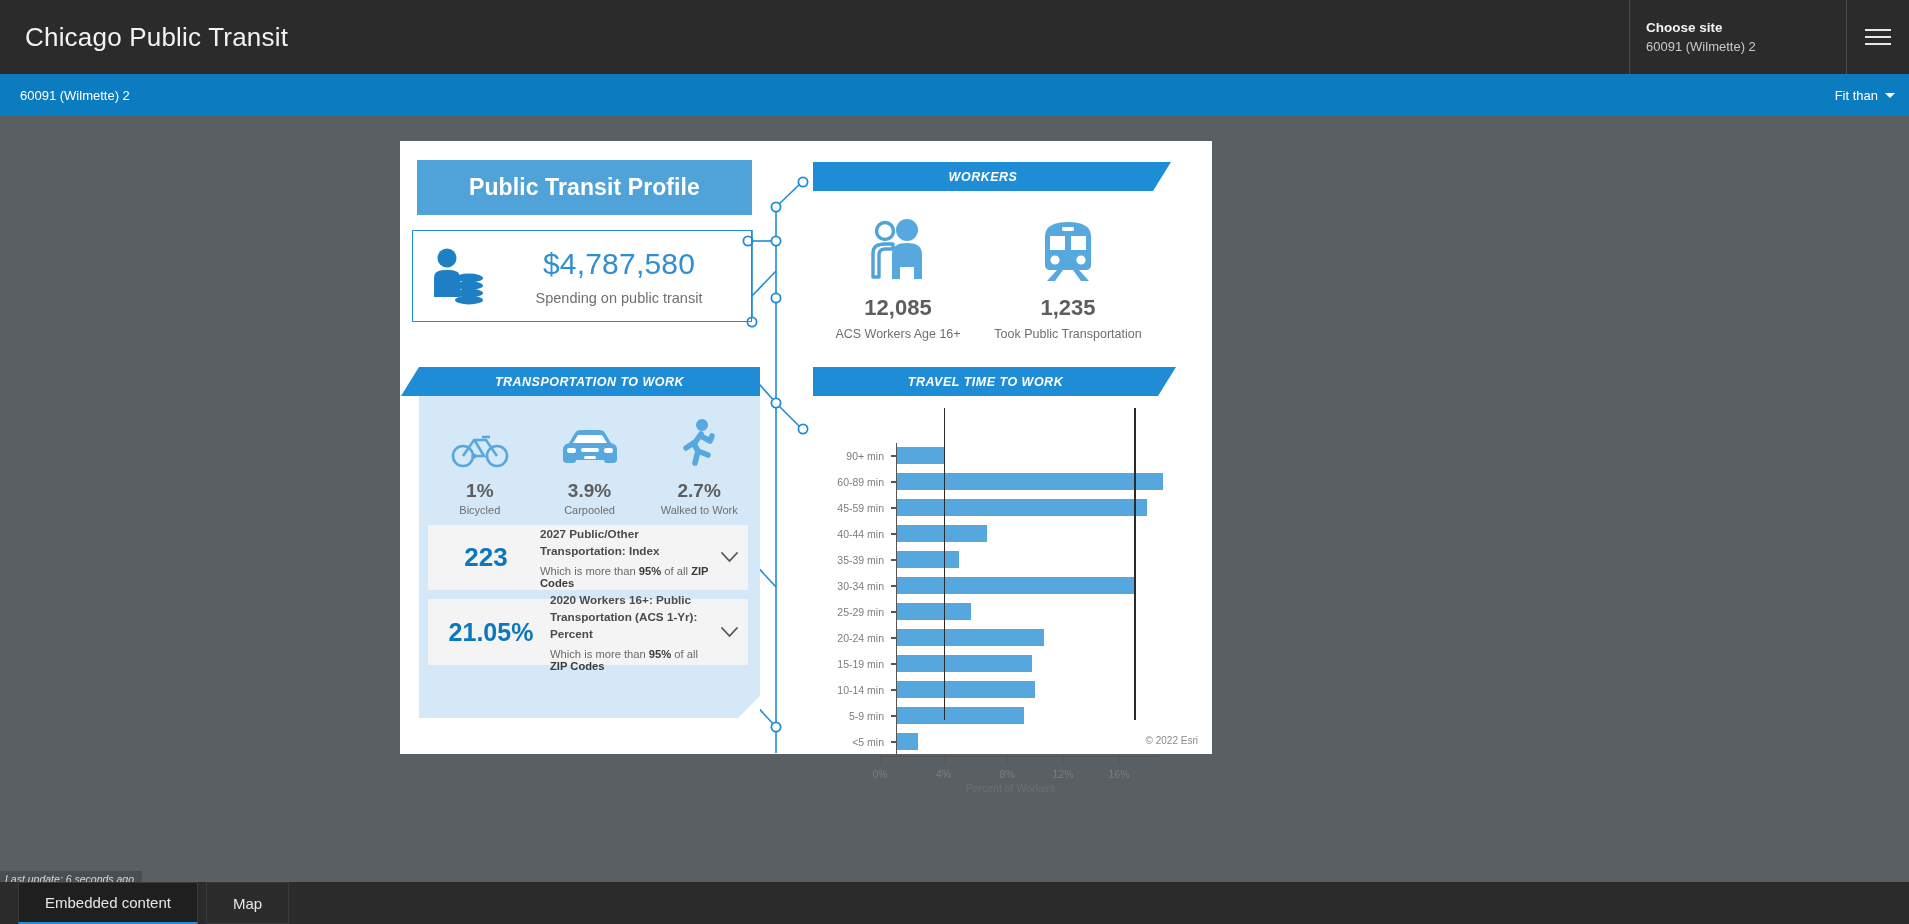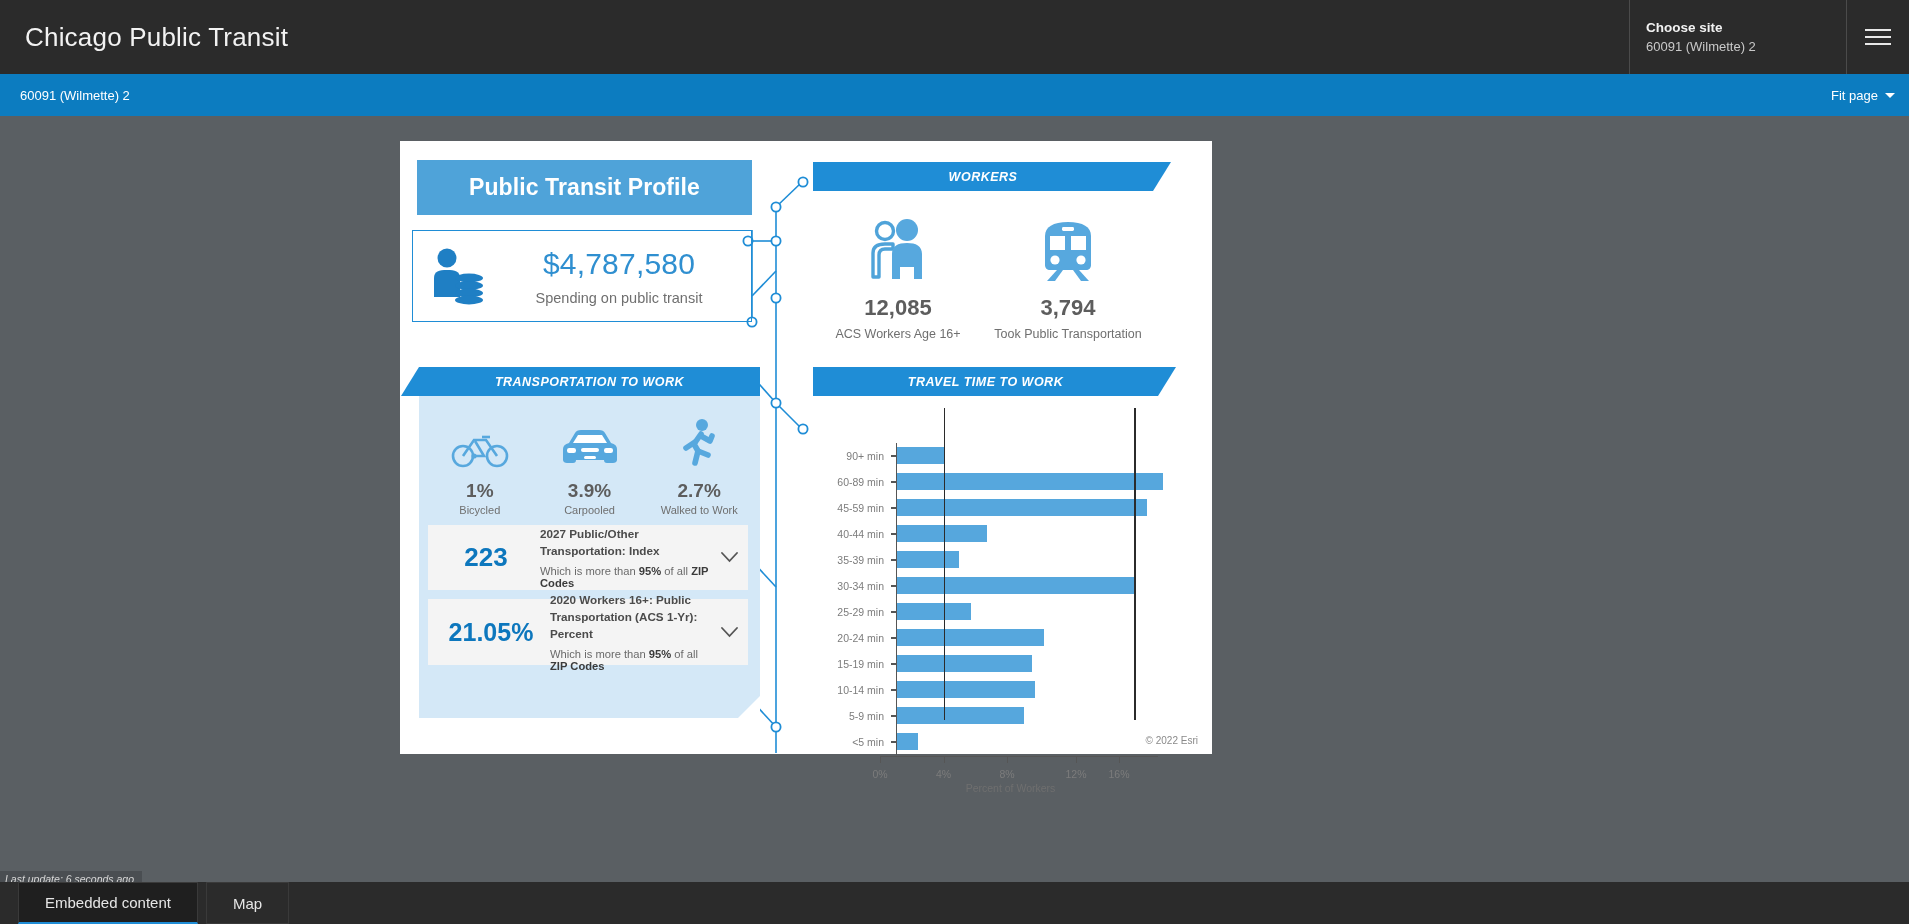--- a/index.html
+++ b/index.html
@@ -261,21 +261,21 @@
         <rect x="0" y="8" width="26" height="2" fill="#e8e8e8"></rect>
         <rect x="0" y="15" width="26" height="2" fill="#e8e8e8"></rect>
       </svg>
     </span>
   </div>
 </div>
 
 <div class="subbar">
   <div class="crumb">60091 (Wilmette) 2</div>
   <div class="fitpage">
-    <span>Fit page</span>
+    <span>Fit than</span>
     <span class="caret"></span>
   </div>
 </div>
 
 <div class="stage">
 
   <div class="infographic">
 
     <svg class="connectors" viewBox="0 0 772 613">
       <g stroke="#1f8dd6" stroke-width="1.6" fill="none">
@@ -361,21 +361,21 @@
               <path d="M12 48 L12 19 C12 10 20 5 35 5 C50 5 58 10 58 19 L58 48 C58 51 56 53 53 53 L17 53 C14 53 12 51 12 48 Z" fill="#57a8de"></path>
               <rect x="29" y="10" width="12" height="4" rx="1.4" fill="#fff"></rect>
               <rect x="17" y="19" width="15" height="14" fill="#fff"></rect>
               <rect x="38" y="19" width="15" height="14" fill="#fff"></rect>
               <circle cx="22" cy="43" r="4.6" fill="#fff"></circle>
               <circle cx="48" cy="43" r="4.6" fill="#fff"></circle>
               <path d="M24 53 L14 64 L22 64 L30 53 Z" fill="#57a8de"></path>
               <path d="M46 53 L56 64 L48 64 L40 53 Z" fill="#57a8de"></path>
             </svg>
           </div>
-          <div class="worker-num">3,794</div>
+          <div class="worker-num">1,235</div>
           <div class="worker-cap">Took Public Transportation</div>
         </div>
 
       </div>
     </div>
 
     <div class="transport-panel">
       <div class="ribbon notch-left">TRANSPORTATION TO WORK</div>
       <div class="transport-body">
 
@@ -556,21 +556,21 @@
             <div class="lb">0%</div>
           </div>
           <div class="axis-tick" style="left: 63.5429px;">
             <div class="tk"></div>
             <div class="lb">4%</div>
           </div>
           <div class="axis-tick" style="left: 127.086px;">
             <div class="tk"></div>
             <div class="lb">8%</div>
           </div>
-          <div class="axis-tick" style="left: 196px; text-align: right;">
+          <div class="axis-tick" style="left: 183px; text-align: right;">
             <div class="tk"></div>
             <div class="lb">12%</div>
           </div>
           <div class="axis-tick" style="left: 239px;">
             <div class="tk"></div>
             <div class="lb">16%</div>
           </div>
         </div>
       <div class="axis-title">Percent of Workers</div>
     </div>

